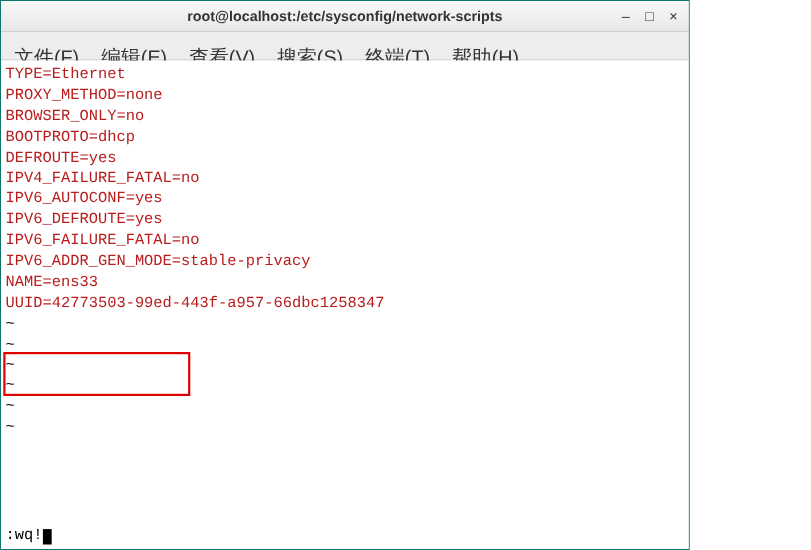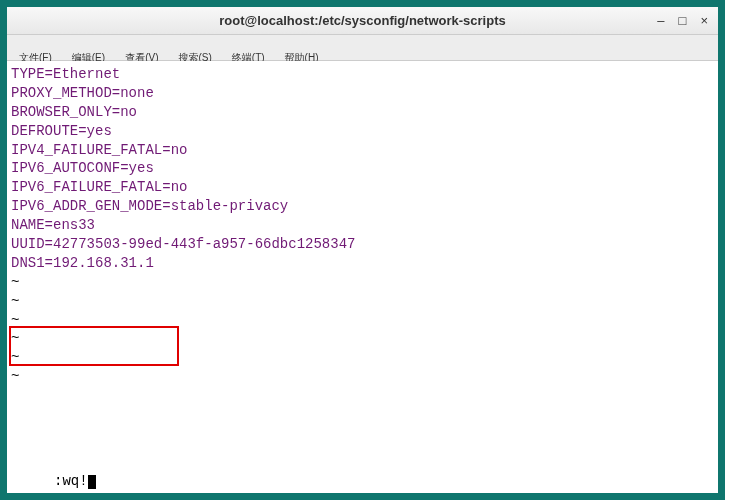--- a/index.html
+++ b/index.html
@@ -8,22 +8,22 @@
       box-sizing: border-box;
     }
     body {
       font-family: sans-serif;
       background: #fff;
       width: 737px;
       height: 500px;
       overflow: hidden;
     }
     .window {
-      border: 7px solid #0f766e;
-      width: 725px;
+      border: 1px solid #0f766e;
+      width: 627px;
       height: 500px;
       display: flex;
       flex-direction: column;
     }
     .titlebar {
       background: linear-gradient(to bottom, #f8f8f8, #e8e8e8);
       border-bottom: 1px solid #ccc;
       height: 28px;
       display: flex;
       align-items: center;
@@ -51,56 +51,55 @@
     .menubar {
       background: #ededed;
       border-bottom: 1px solid #ccc;
       height: 26px;
       display: flex;
       align-items: center;
       padding: 0 8px;
       gap: 12px;
     }
     .menu-item {
-      font-size: 10px;
+      font-size: 18px;
       color: #333;
       cursor: pointer;
       padding: 2px 4px;
       margin-top: 20px;
     }
     .terminal {
       flex: 1;
       background: #fff;
       font-family: "Courier New", monospace;
       font-size: 14px;
       padding: 4px;
       position: relative;
       line-height: 1.35;
       overflow: hidden;
     }
     .line {
       white-space: pre;
-      color: #701a75;
+      color: #b91c1c;
     }
     .tilde {
       color: #000;
     }
     .highlight-box {
       position: absolute;
       border: 2px solid #e00000;
       pointer-events: none;
     }
     .status-line {
       position: absolute;
       bottom: 2px;
       left: 4px;
       font-family: "Courier New", monospace;
       font-size: 14px;
       color: #000;
-      margin-left: 43px;
     }
     .cursor {
       display: inline-block;
       width: 8px;
       height: 14px;
       background: #000;
       vertical-align: text-bottom;
     }
   </style>
 </head>
@@ -120,28 +119,29 @@
     <span class="menu-item">编辑(E)</span>
     <span class="menu-item">查看(V)</span>
     <span class="menu-item">搜索(S)</span>
     <span class="menu-item">终端(T)</span>
     <span class="menu-item">帮助(H)</span>
   </div>
   <div class="terminal">
     <div class="line">TYPE=Ethernet</div>
     <div class="line">PROXY_METHOD=none</div>
     <div class="line">BROWSER_ONLY=no</div>
+    <div class="line">BOOTPROTO=dhcp</div>
     <div class="line">DEFROUTE=yes</div>
     <div class="line">IPV4_FAILURE_FATAL=no</div>
     <div class="line">IPV6_AUTOCONF=yes</div>
+    <div class="line">IPV6_DEFROUTE=yes</div>
     <div class="line">IPV6_FAILURE_FATAL=no</div>
     <div class="line">IPV6_ADDR_GEN_MODE=stable-privacy</div>
     <div class="line">NAME=ens33</div>
     <div class="line">UUID=42773503-99ed-443f-a957-66dbc1258347</div>
-    <div class="line">DNS1=192.168.31.1</div>
     <div class="line tilde">~</div>
     <div class="line tilde">~</div>
     <div class="line tilde">~</div>
     <div class="line tilde">~</div>
     <div class="line tilde">~</div>
     <div class="line tilde">~</div>
     <div class="highlight-box" id="highlight" style="top: 265px; left: 2px; width: 170px; height: 40px;"></div>
     <div class="status-line">
       <span>:wq!</span><span class="cursor"></span>
     </div>

